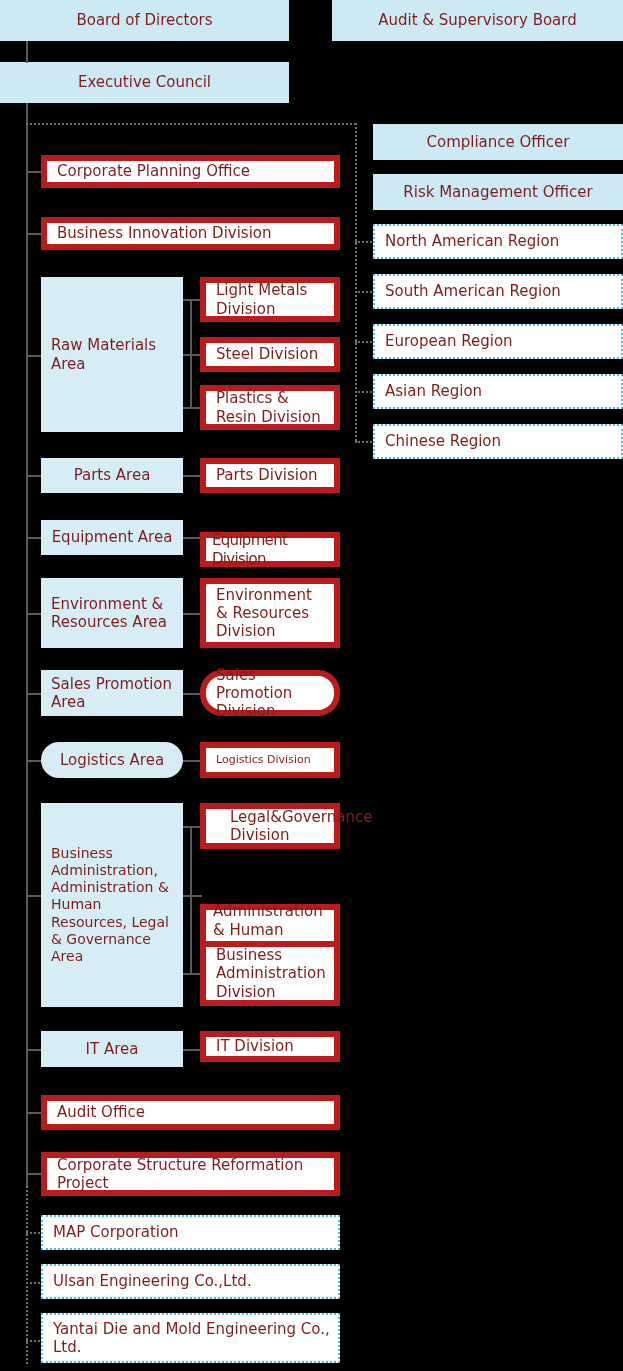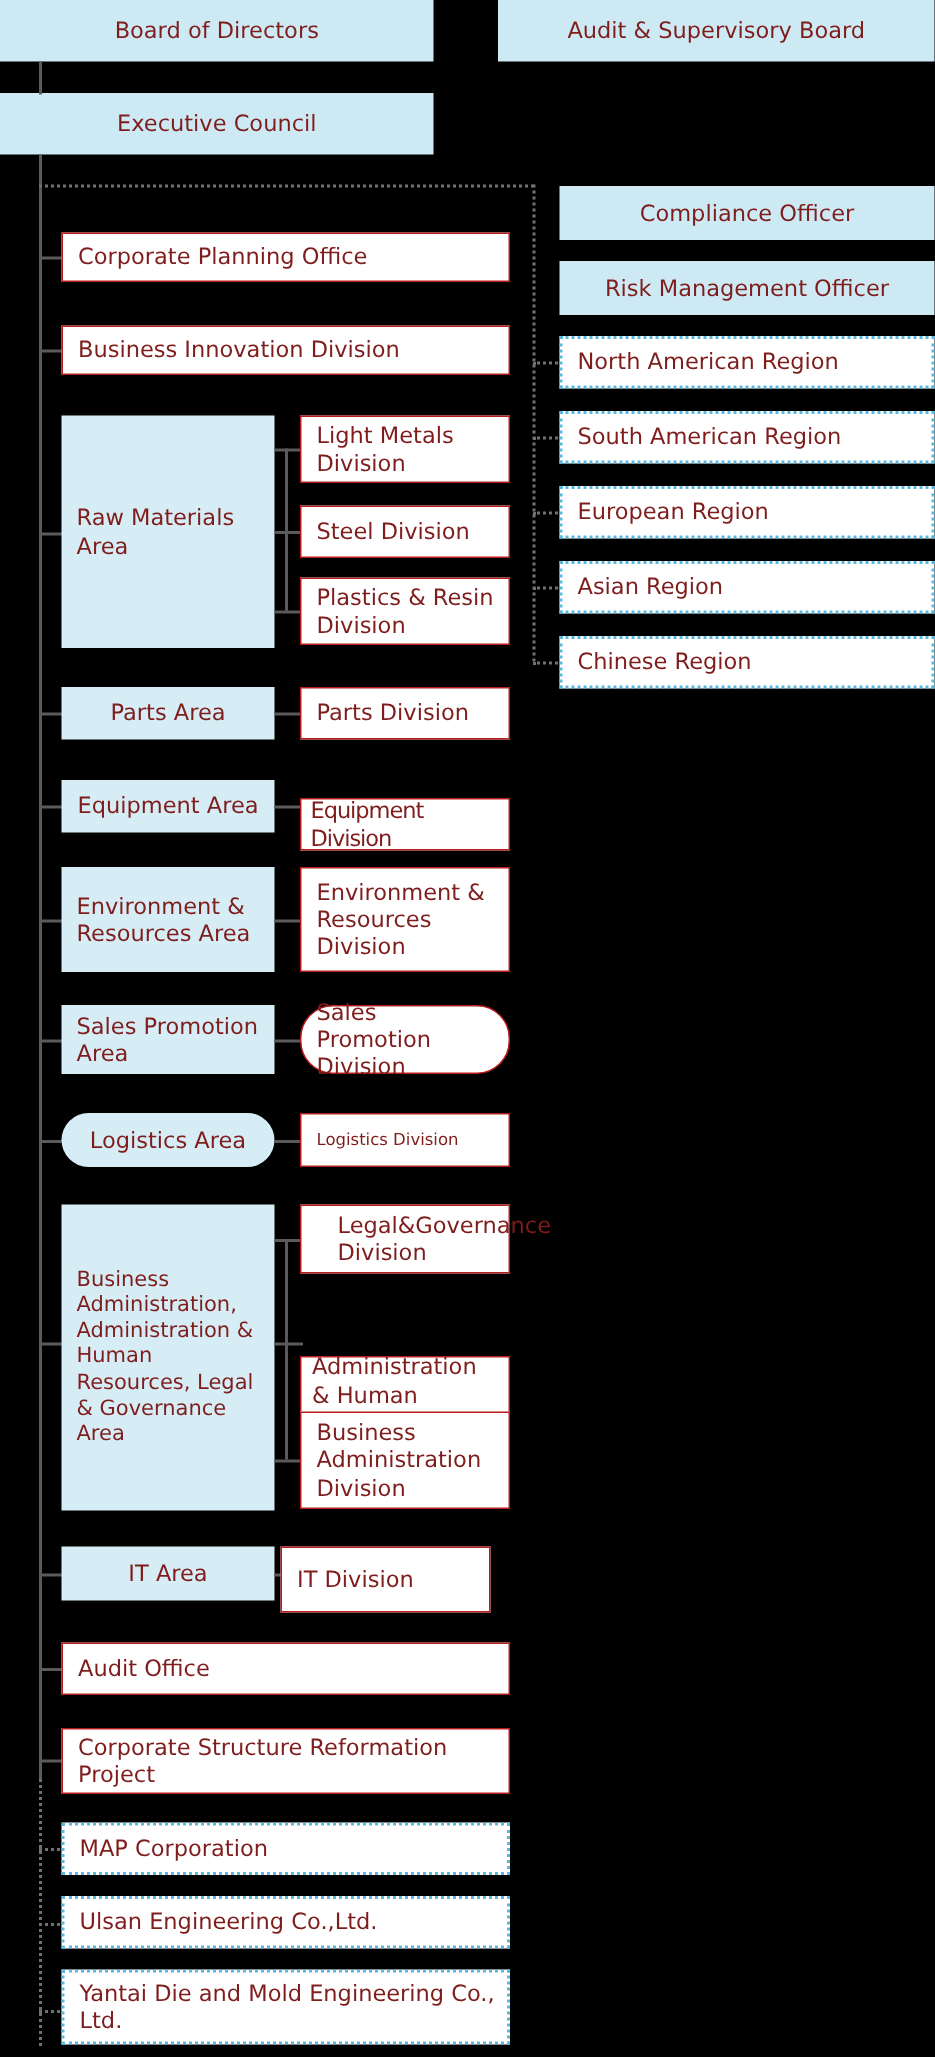--- a/index.html
+++ b/index.html
@@ -12,21 +12,21 @@
 
   
   .box{position:absolute;box-sizing:border-box;color:#7f1d1d;display:flex;flex-direction:column;justify-content:center;}
   .box .txt{display:block;line-height:1.22;}
 
   
   .b-fill{background:#cdeaf4;border:none;}
   
   .b-area{background:#d6edf5;border:none;}
   
-  .b-div{background:#ffffff;border:1px solid #b91c1c;}
+  .b-div{background:#ffffff;border:6px solid #b91c1c;}
   
   .b-dot{background:#ffffff;border:2px dotted #58b9e0;}
 
   .c{text-align:center;}
   .l{text-align:left;}
   .pad-l{padding:0 8px 0 10px;}
   .pad-c{padding:0 6px;}
   .cond2{letter-spacing:-0.7px;}
 
   
@@ -190,21 +190,21 @@
   <div class="ln hline" style="left:183px;top:973px;width:19px;"></div>
   <div class="box b-div l pad-l" style="left:200px;top:941px;width:140px;height:65px;font-size:15px;">
     <span class="txt">Business Administration Division</span>
   </div>
 
   <div class="ln hline" style="left:26px;top:1049px;width:17px;"></div>
   <div class="box b-area c pad-c" style="left:41px;top:1031px;width:142px;height:36px;font-size:15px;">
     <span class="txt">IT Area</span>
   </div>
   <div class="ln hline" style="left:183px;top:1049px;width:19px;"></div>
-  <div class="box b-div l pad-l" style="left:187px;top:1031px;width:140px;height:44px;font-size:15px;">
+  <div class="box b-div l pad-l" style="left:200px;top:1031px;width:140px;height:31px;font-size:15px;">
     <span class="txt">IT Division</span>
   </div>
 
   <div class="ln hline" style="left:26px;top:1112px;width:17px;"></div>
   <div class="box b-div l pad-l" style="left:41px;top:1095px;width:299px;height:35px;font-size:15px;">
     <span class="txt">Audit Office</span>
   </div>
 
   <div class="ln hline" style="left:26px;top:1173px;width:17px;"></div>
   <div class="box b-div l pad-l" style="left:41px;top:1152px;width:299px;height:44px;font-size:15px;">

